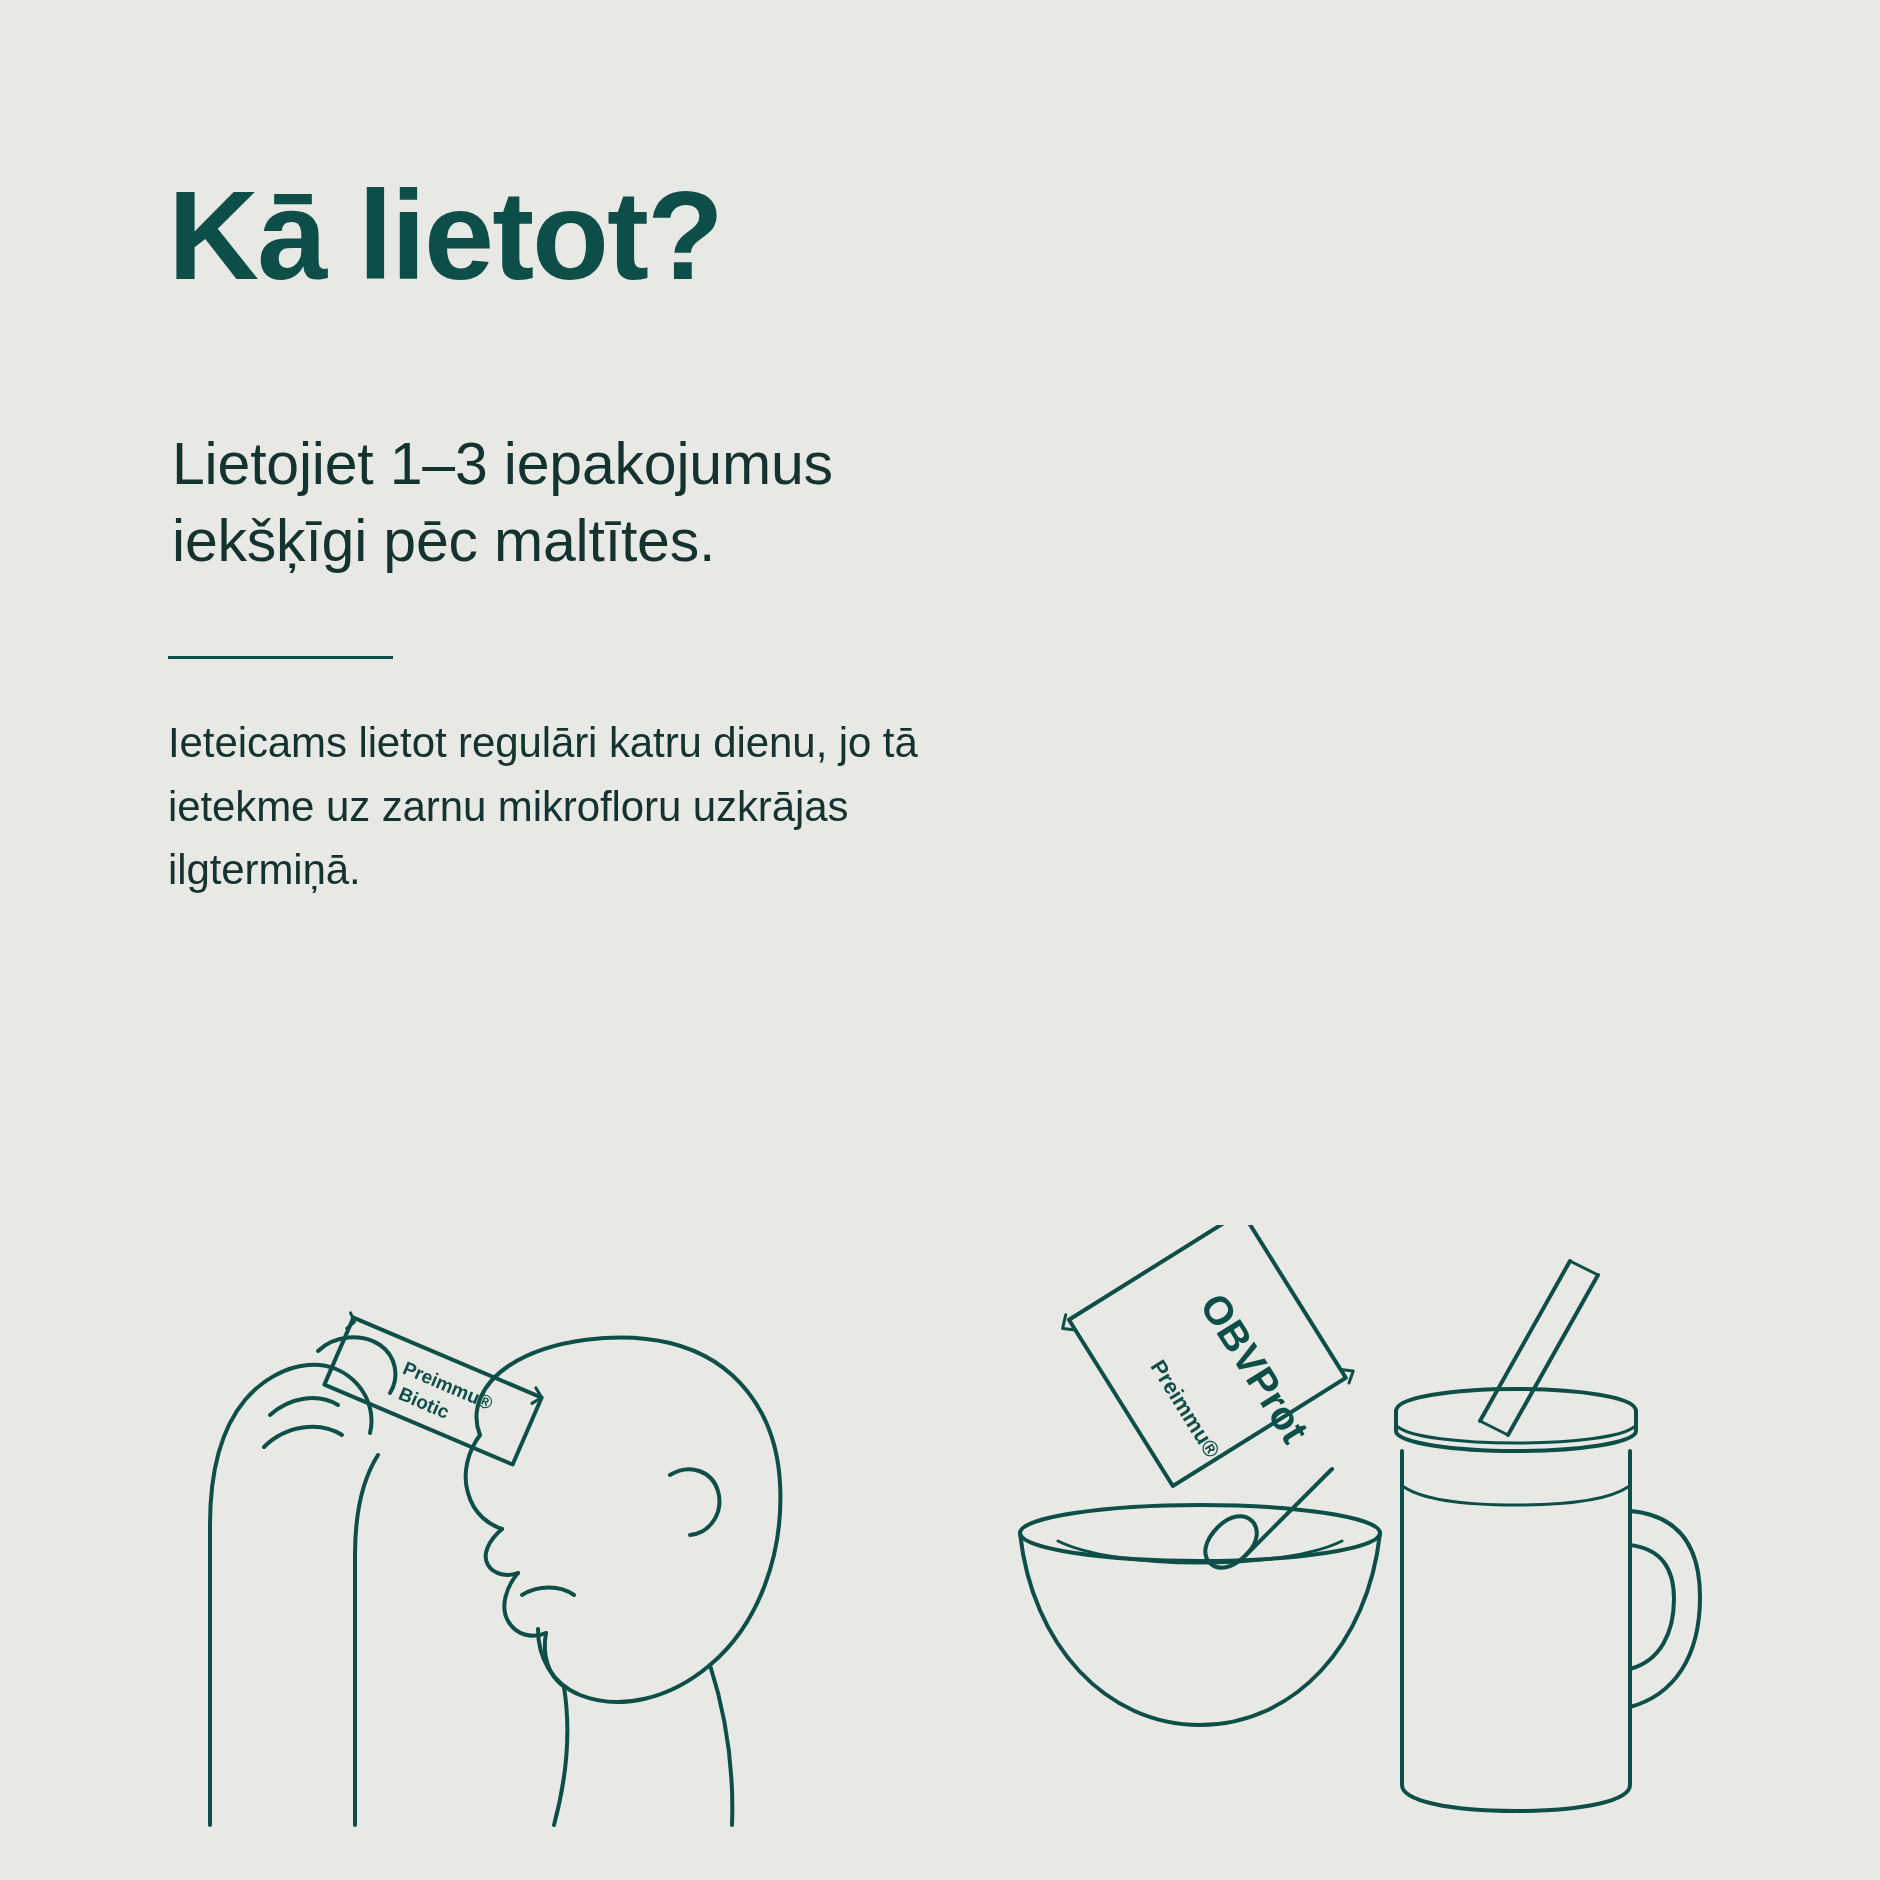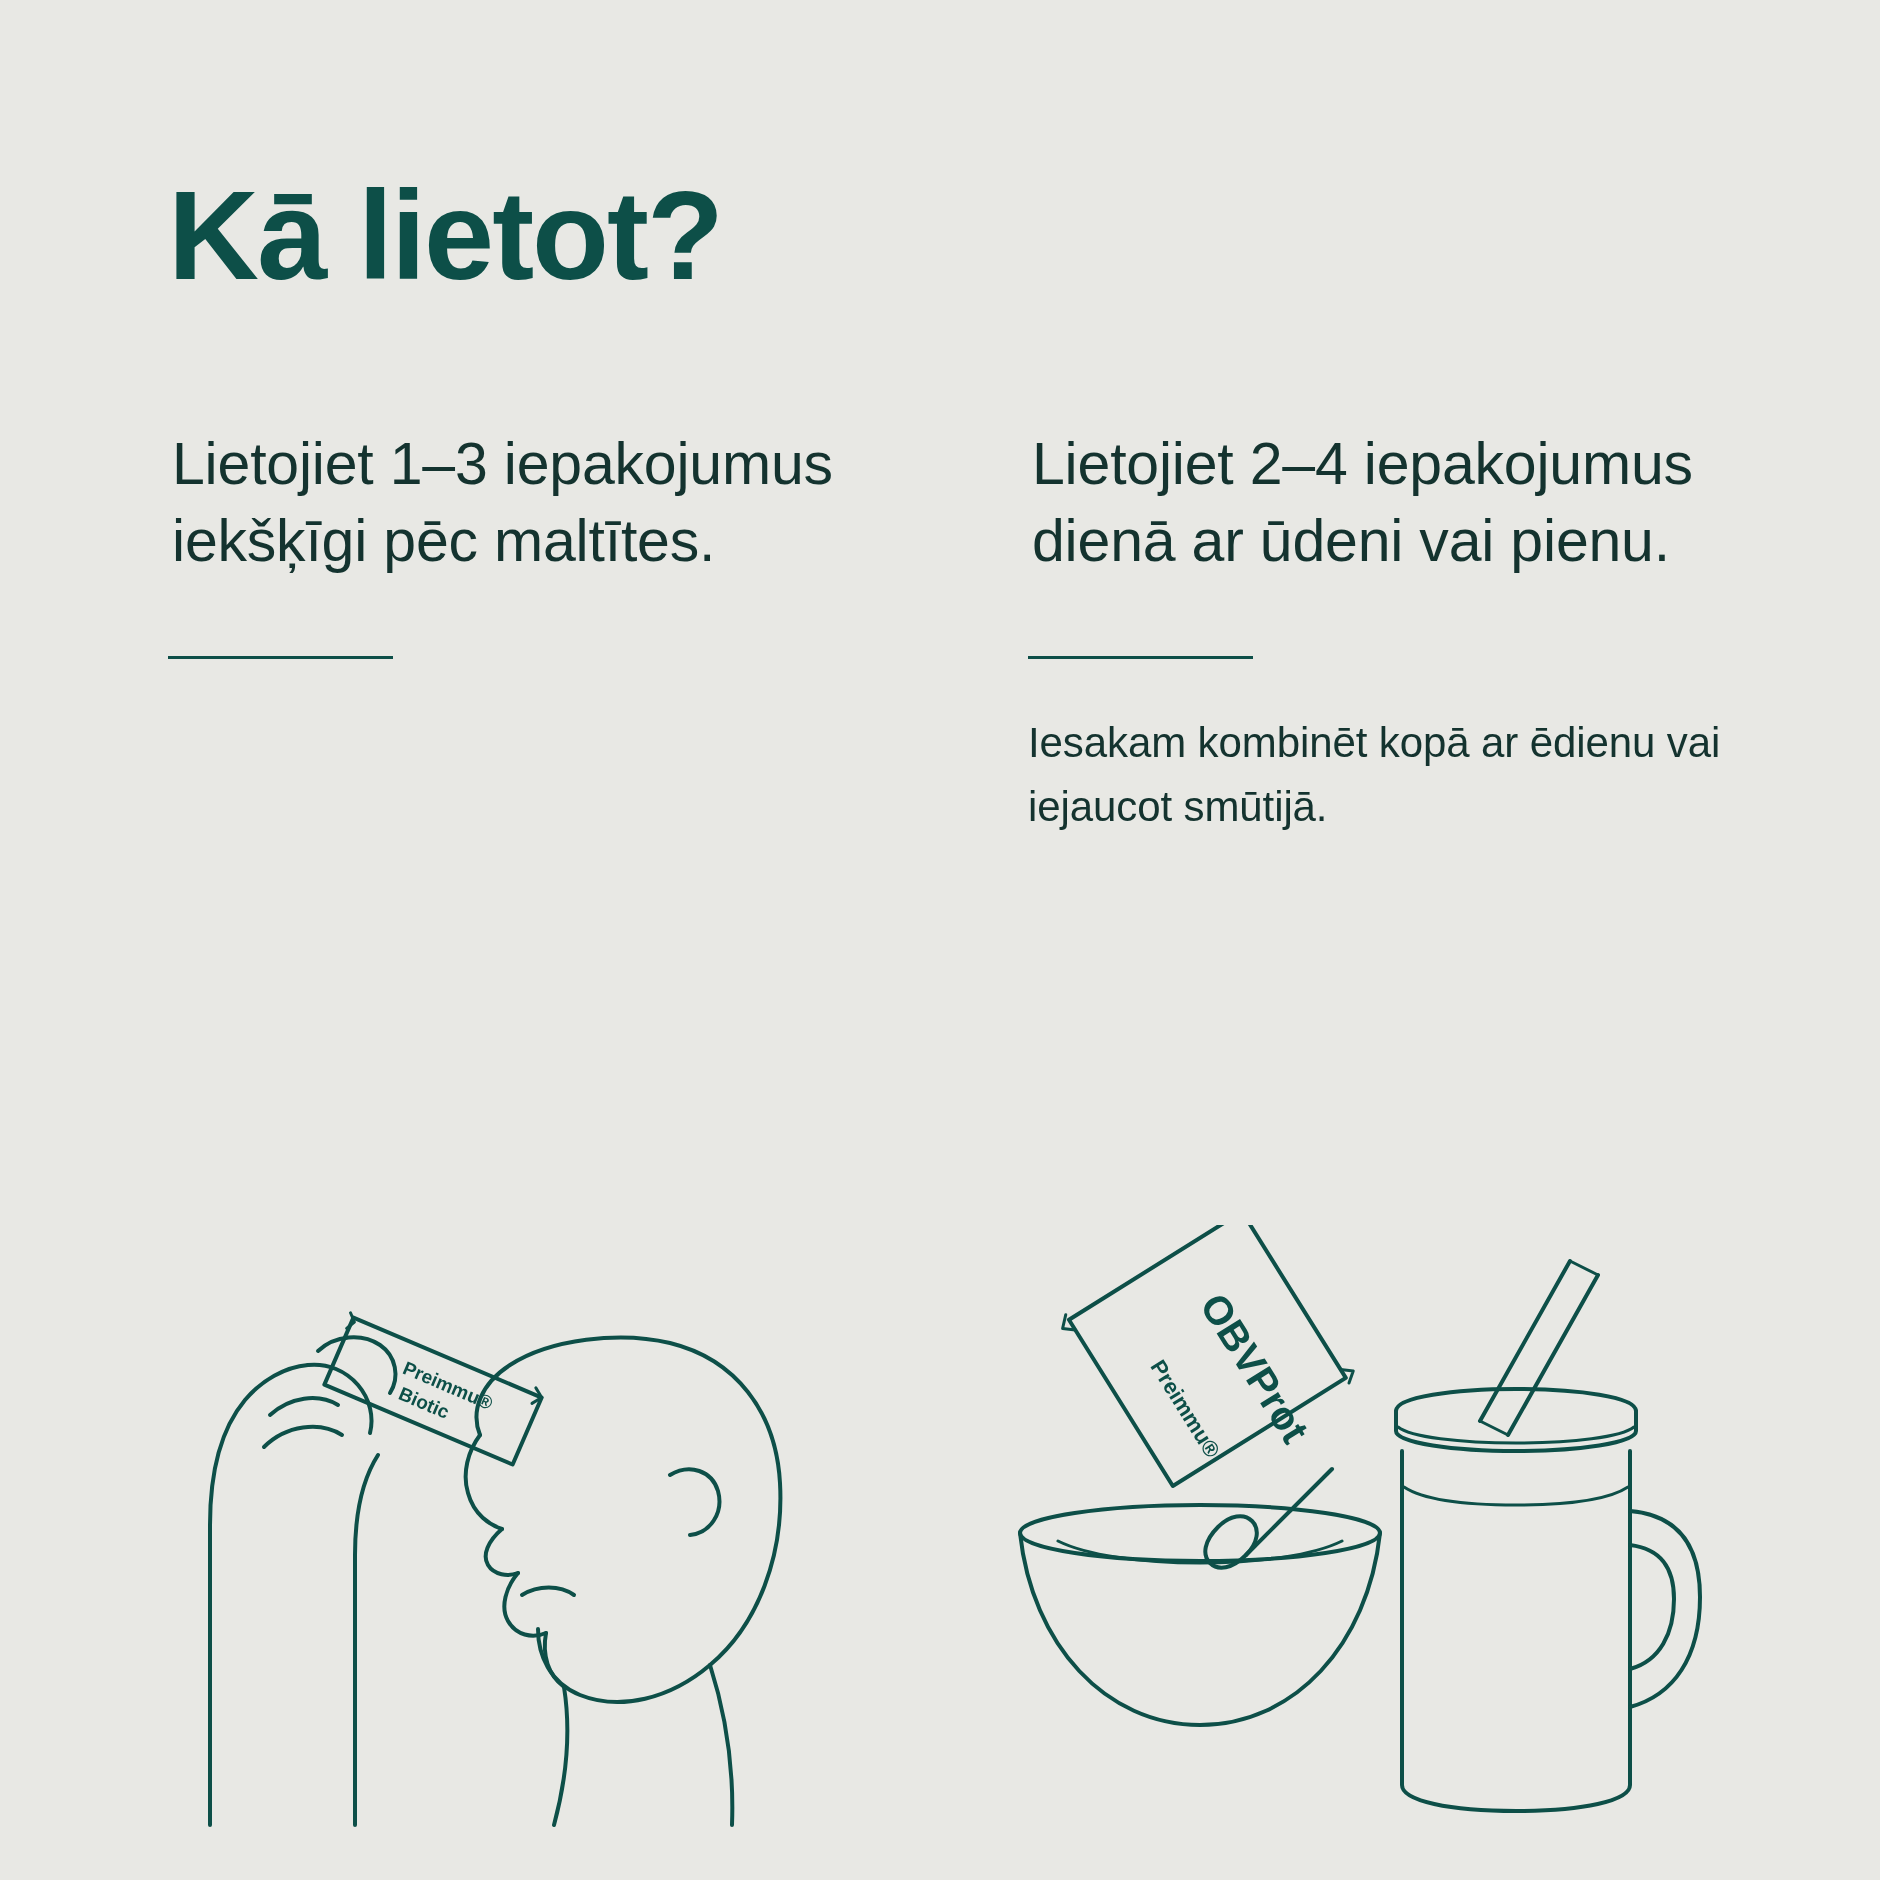--- a/index.html
+++ b/index.html
@@ -103,27 +103,23 @@
 
 <div class="page">
 
   <h1 class="page-title">Kā lietot?</h1>
 
   <div class="columns">
 
     <div class="column">
       <p class="lead">Lietojiet 1–3 iepakojumus iekšķīgi pēc maltītes.</p>
       <hr class="divider">
+      <p class="note">Ieteicams lietot regulāri katru dienu, jo tā ietekme uz zarnu mikrofloru uzkrājas ilgtermiņā.</p>
     </div>
 
-    <div class="column">
-      <p class="lead">Lietojiet 2–4 iepakojumus dienā ar ūdeni vai pienu.</p>
-      <hr class="divider">
-      <p class="note">Iesakam kombinēt kopā ar ēdienu vai iejaucot smūtijā.</p>
-    </div>
 
   </div>
 
   <div class="illustrations">
 
     <div class="illo illo-left">
       <svg width="720" height="620" viewBox="0 0 720 620">
 
         <path class="stroke" d="M60 600 L60 300 C60 250 70 205 95 175 C112 155 135 142 158 140"></path>
         <path class="stroke" d="M205 600 L205 330 C205 290 212 255 228 230"></path>

